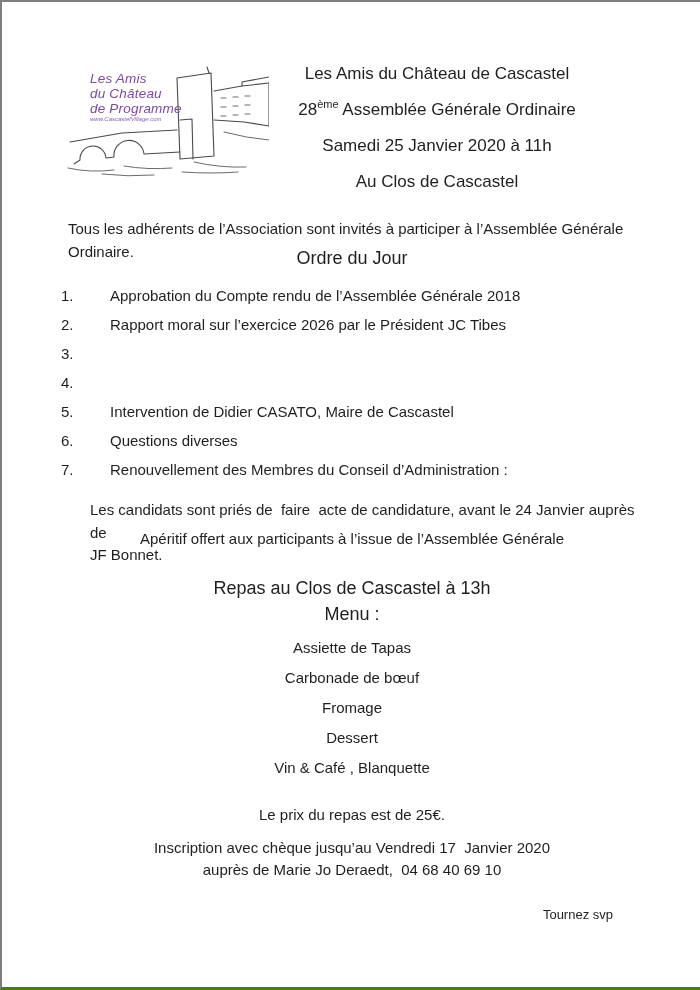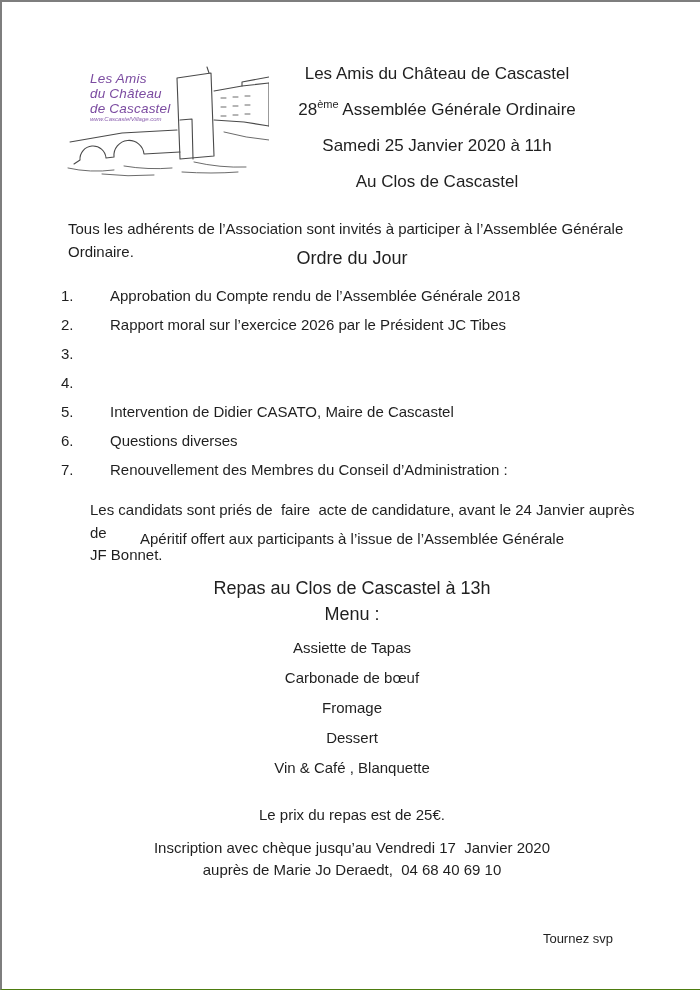--- a/index.html
+++ b/index.html
@@ -3,21 +3,21 @@
 <meta charset="utf-8">
 <style>
   html,body{margin:0;padding:0;background:#ffffff;}
   .page{
     position:relative;
     width:700px;height:990px;
     background:#ffffff;
     box-sizing:border-box;
     border-top:2px solid #7e7e7e;
     border-left:2px solid #7e7e7e;
-    border-bottom:1px solid #4d7c0f;
+    border-bottom:3px solid #4d7c0f;
     font-family:"Liberation Sans",sans-serif;
     color:#222222;
     overflow:hidden;
   }
   .pre{white-space:pre-wrap;}
 
   
   .logo{position:absolute;left:62px;top:58px;width:205px;height:118px;}
   .logo-sketch{position:absolute;left:0;top:0;width:205px;height:118px;}
   .logo-text{
@@ -47,21 +47,21 @@
 
   
   .aperitif{position:absolute;left:0;width:700px;top:528px;text-align:center;font-size:15px;color:#1f1f1f;}
   .meal-head{position:absolute;left:0;width:700px;top:576px;text-align:center;font-size:18px;line-height:21px;color:#1f1f1f;}
   .meal-head .menu-label{margin-top:5px;}
   .menu-list{position:absolute;left:0;width:700px;top:637px;text-align:center;}
   .menu-item{font-size:15px;line-height:18px;margin-bottom:12px;color:#1f1f1f;}
   .price{position:absolute;left:0;width:700px;top:804px;text-align:center;font-size:15px;color:#1f1f1f;}
   .inscription{position:absolute;left:0;width:700px;top:835px;text-align:center;font-size:15px;line-height:22px;color:#1f1f1f;}
 
-  .footer-note{position:absolute;top:905px;right:87px;font-size:13px;color:#1f1f1f;margin-top:24px;}
+  .footer-note{position:absolute;top:905px;right:87px;font-size:13px;color:#1f1f1f;}
 
   svg .ln{fill:none;stroke:#4a4a4a;stroke-width:1.1;stroke-linecap:round;stroke-linejoin:round;}
   svg .thin{fill:none;stroke:#5a5a5a;stroke-width:0.9;stroke-linecap:round;}
 </style>
 </head>
 <body>
 
 <div class="page">
 
   <div class="logo">
@@ -86,21 +86,21 @@
       <path class="thin" d="M4 108 q 22 5 46 2"></path>
       <path class="thin" d="M60 106 q 24 4 48 2"></path>
       <path class="thin" d="M130 102 q 26 6 52 5"></path>
       <path class="thin" d="M38 114 q 26 3 52 1"></path>
       <path class="thin" d="M118 112 q 30 2 56 0"></path>
       <path class="thin" d="M160 72 q 22 6 45 8"></path>
     </svg>
     <div class="logo-text">
       <div>Les Amis</div>
       <div>du Château</div>
-      <div>de Cascastel</div>
+      <div>de Programme</div>
     </div>
     <div class="logo-url">www.CascastelVillage.com</div>
   </div>
 
   <div class="header-lines">
     <span class="header-line">Les Amis du Château de Cascastel</span>
     <span class="header-line"><span class="pre">28</span><sup>ème</sup><span class="pre"> Assemblée Générale Ordinaire</span></span>
     <span class="header-line">Samedi 25 Janvier 2020 à 11h</span>
     <span class="header-line">Au Clos de Cascastel</span>
   </div>

